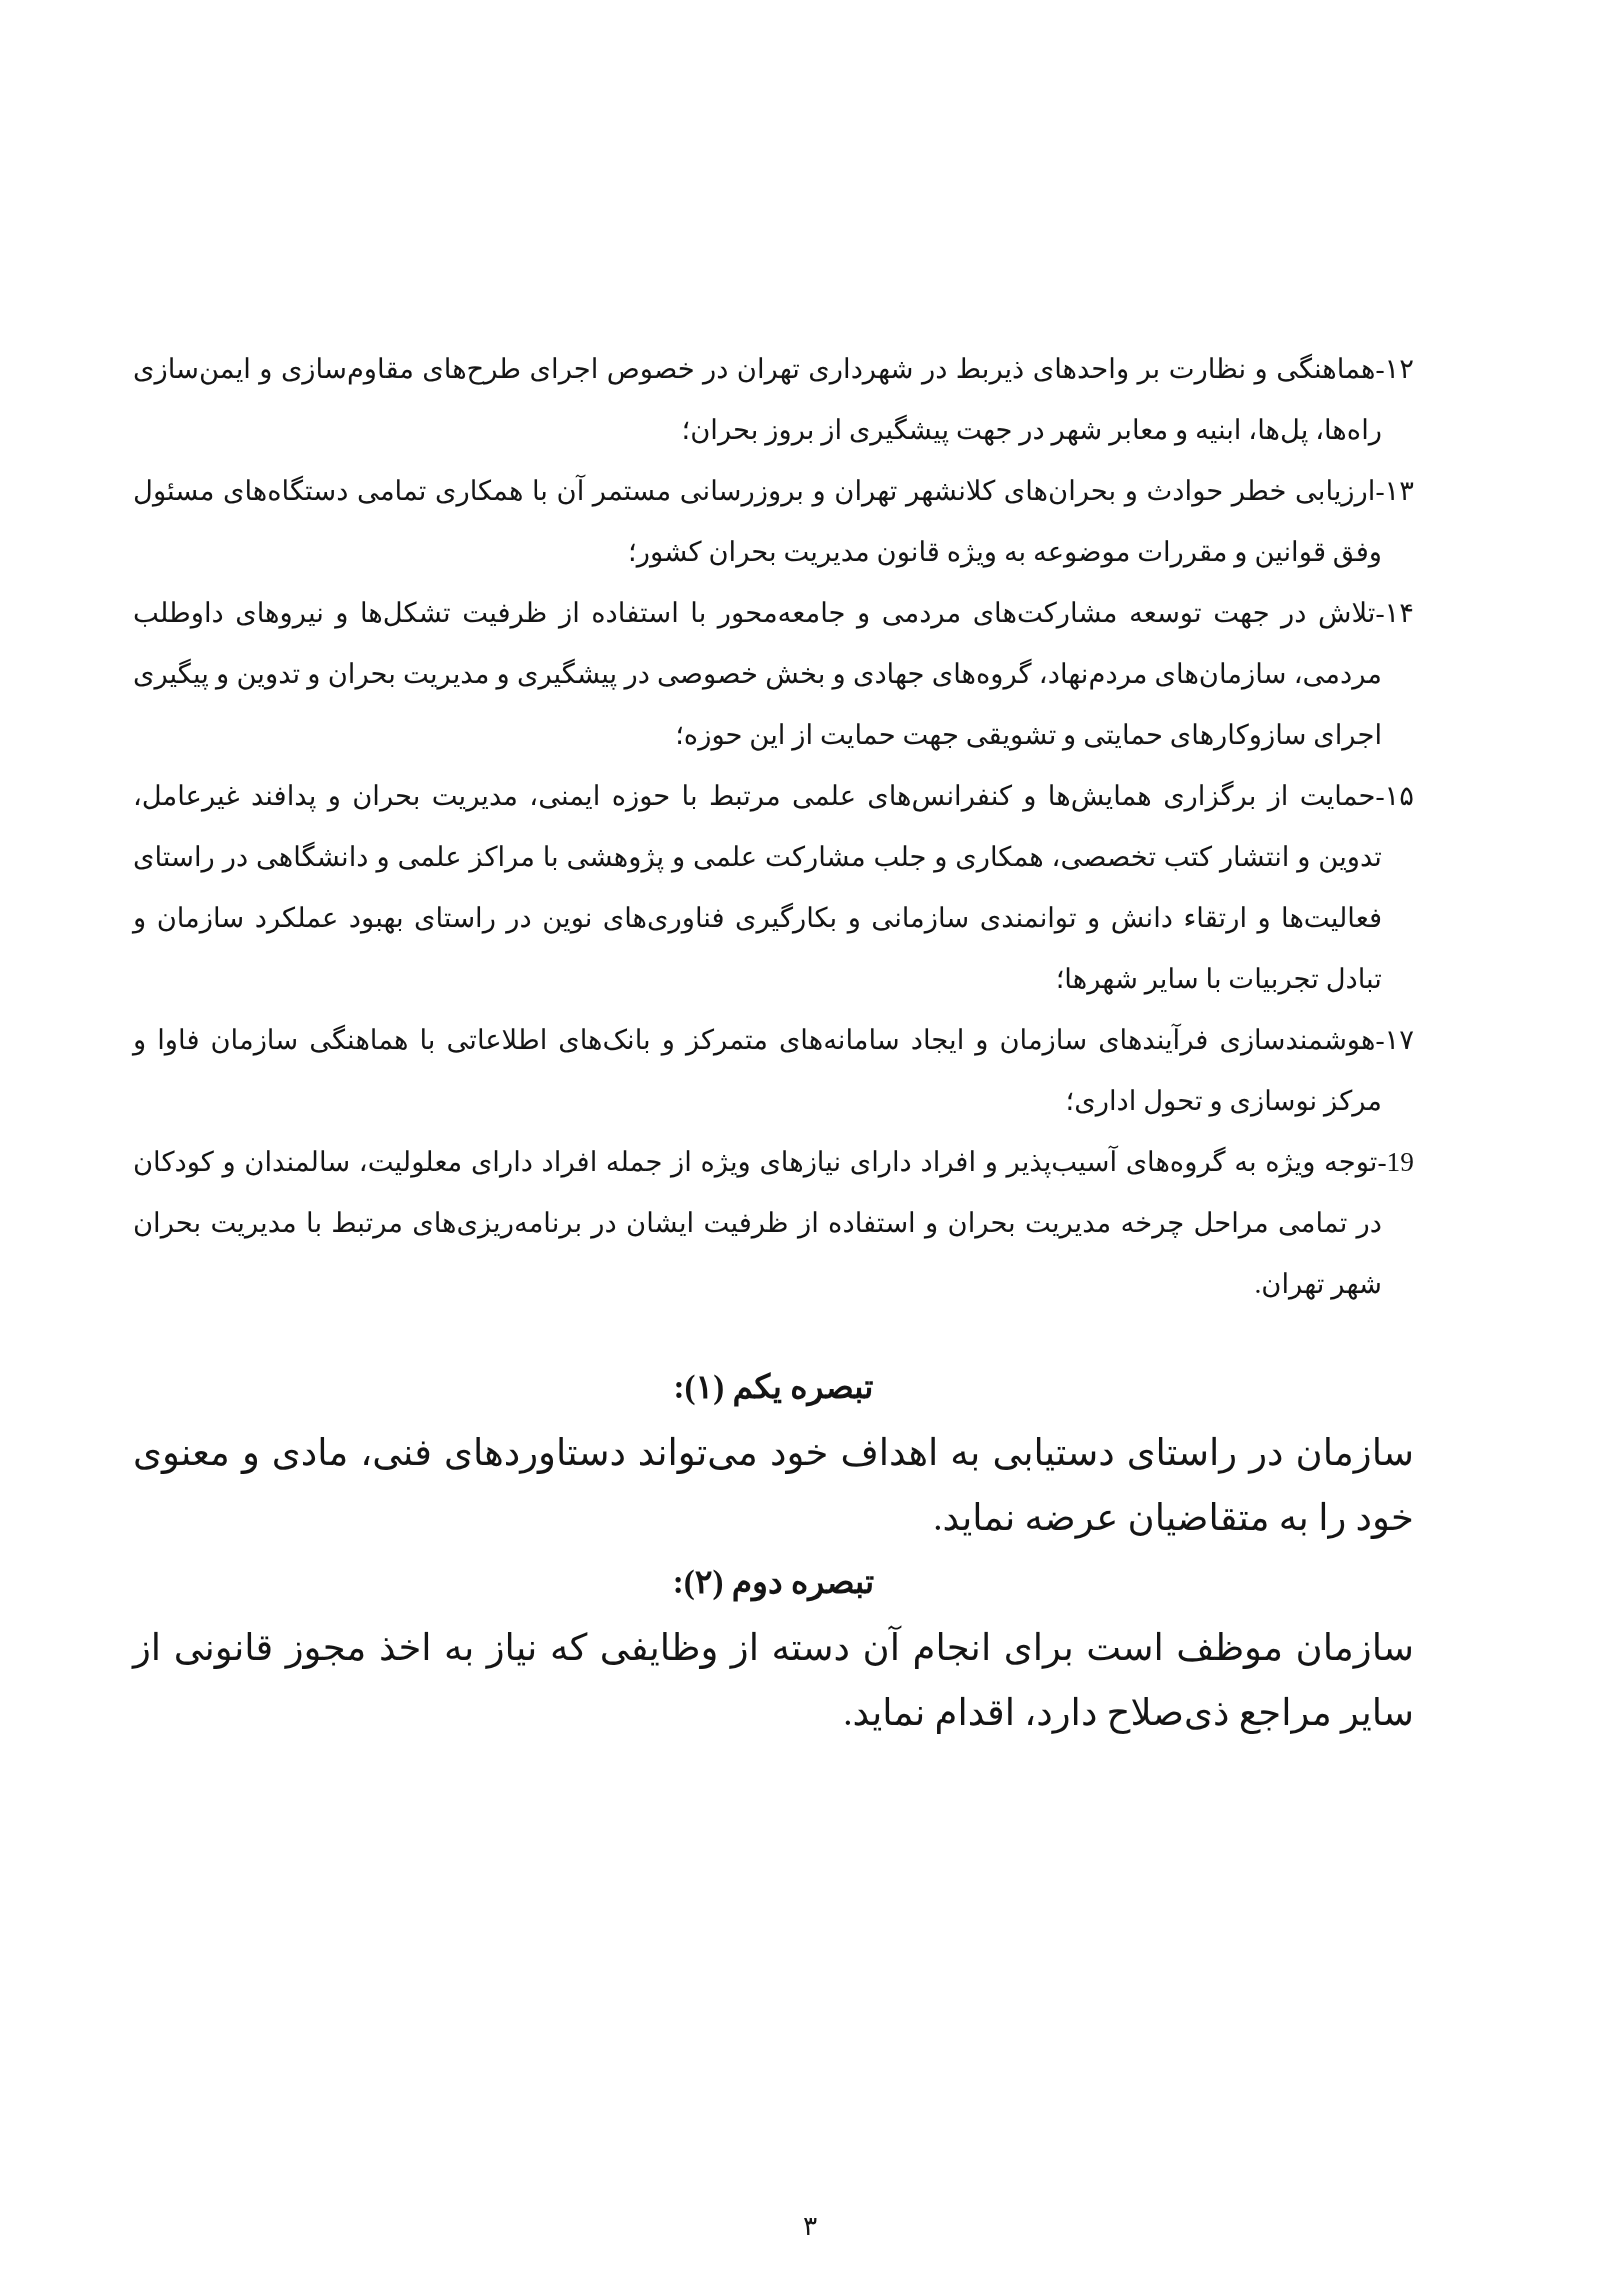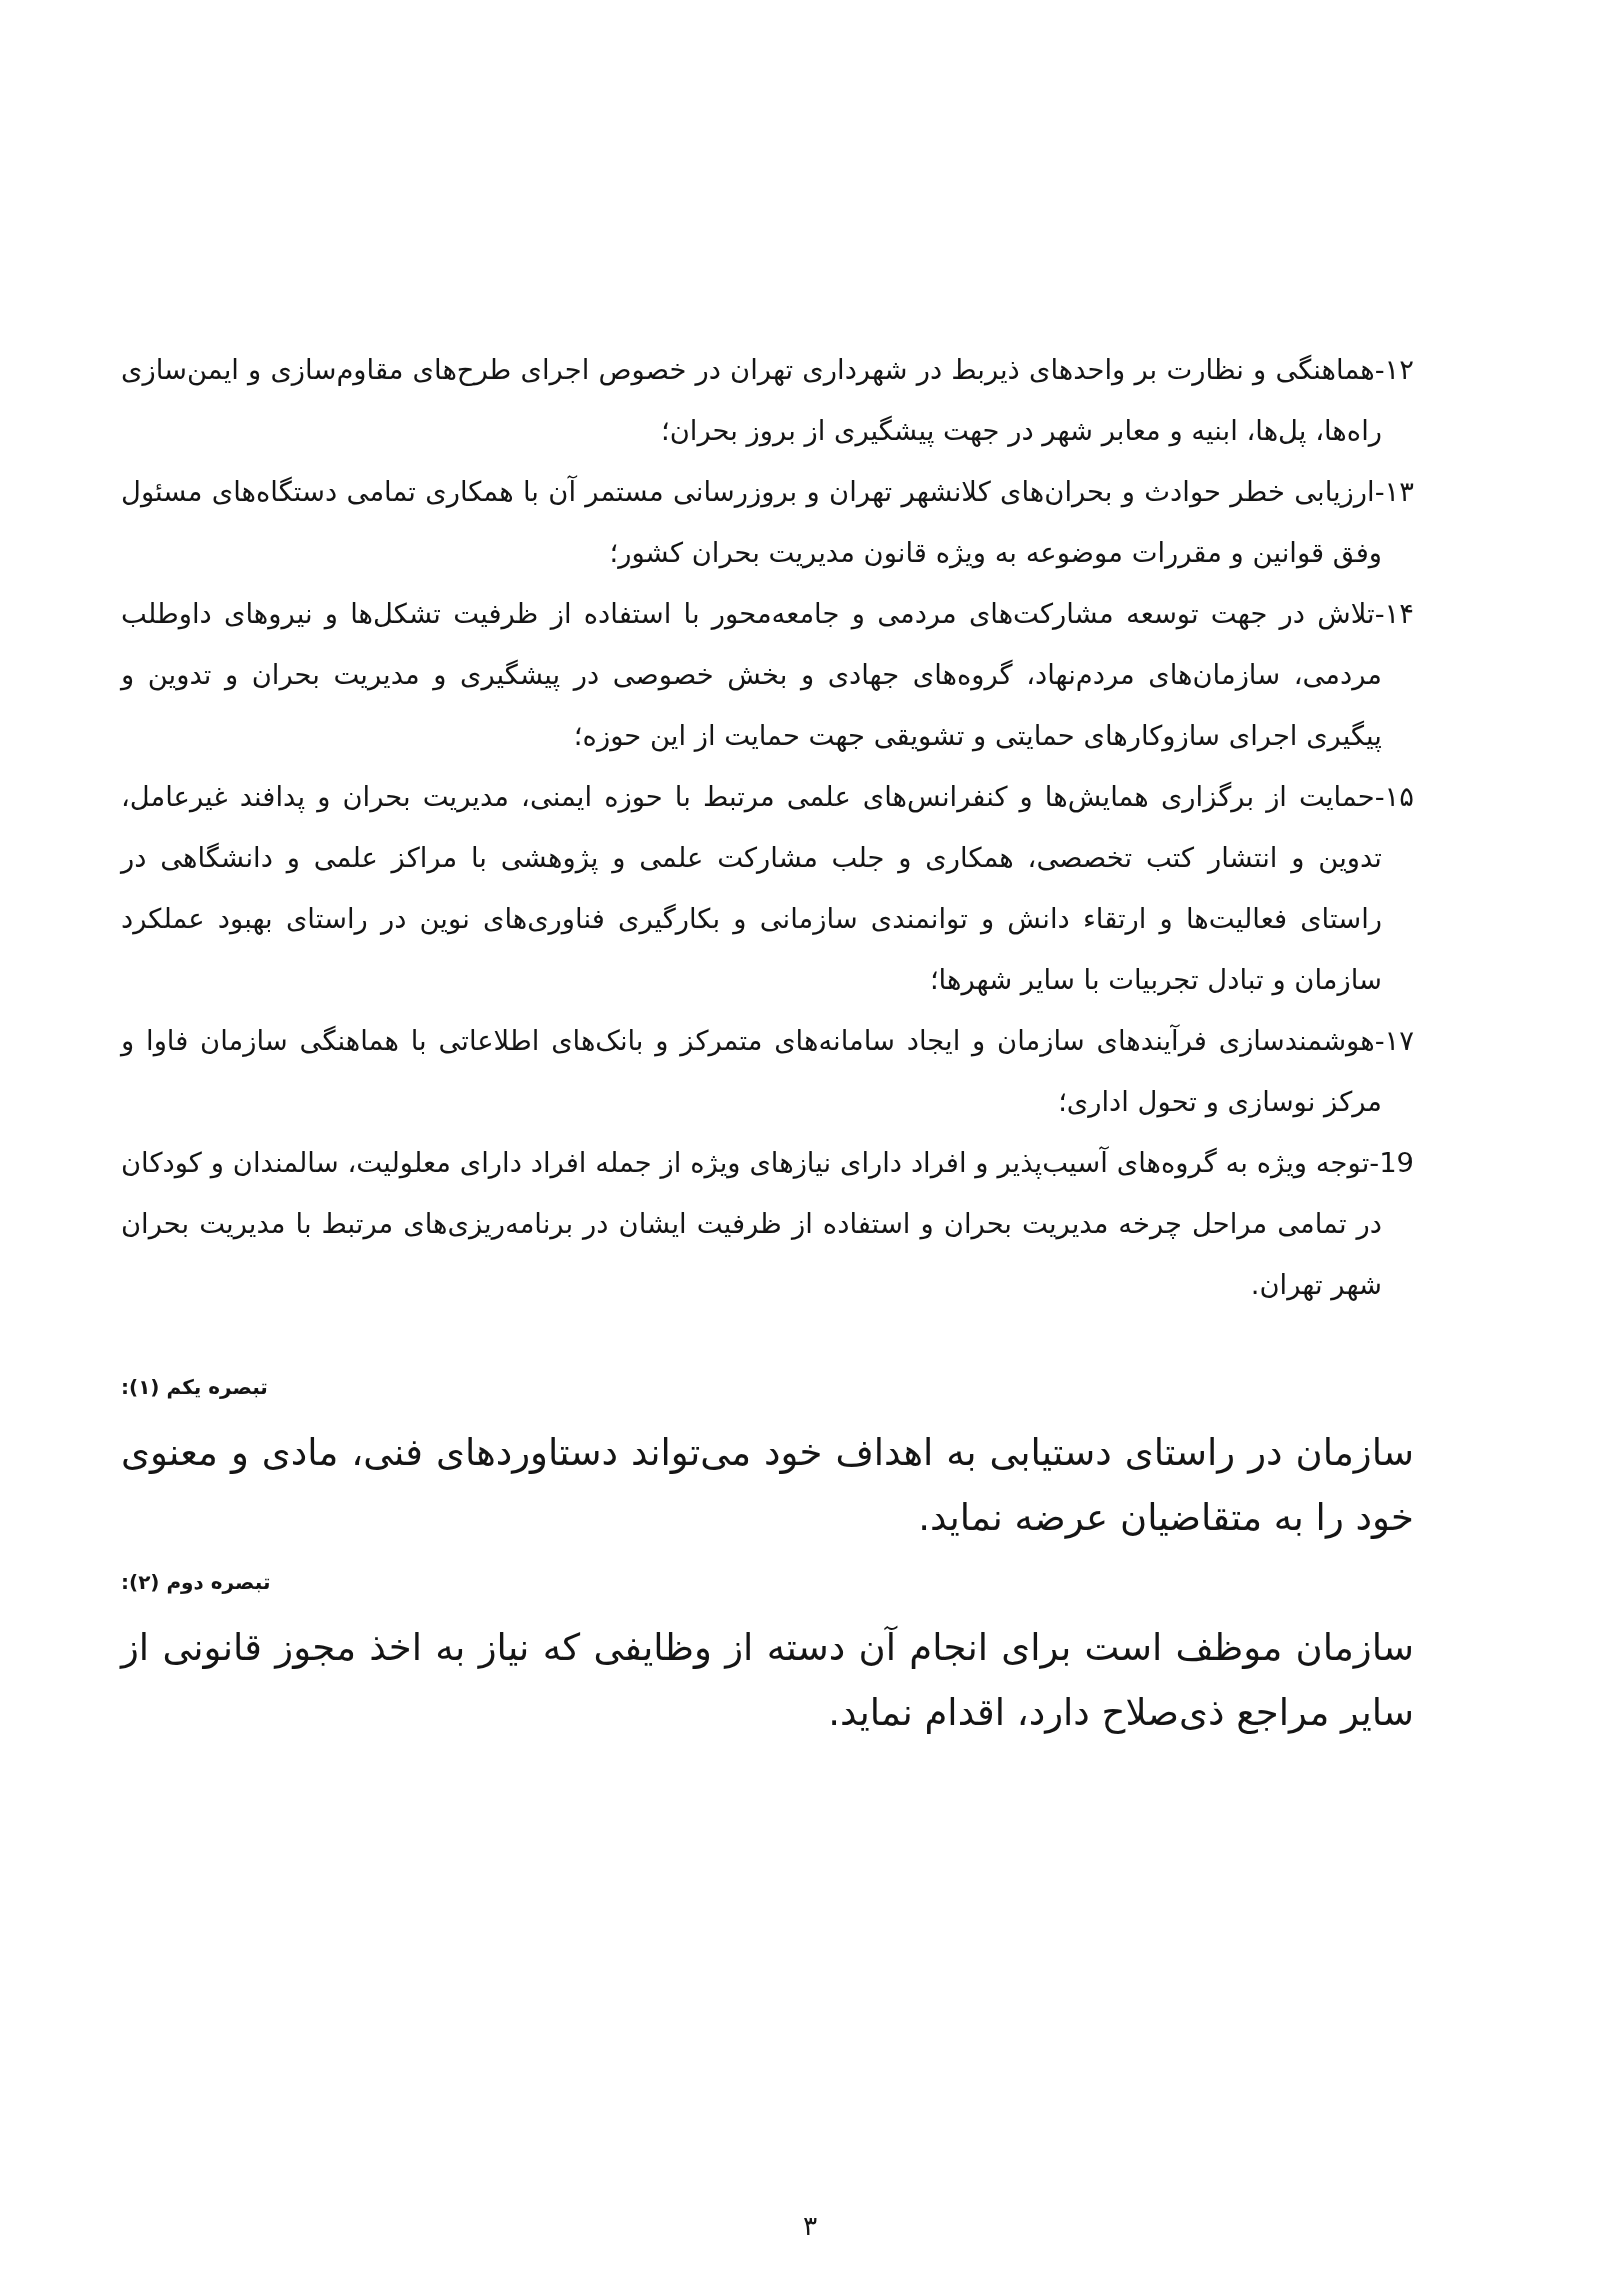--- a/index.html
+++ b/index.html
@@ -13,23 +13,24 @@
     height: 2293px;
     background: #ffffff;
     color: #151515;
     font-family: "DejaVu Sans", sans-serif;
     overflow: hidden;
   }
   .content {
     position: absolute;
     top: 339px;
     right: 206px;
-    left: 121px;
+    left: 133px;
     direction: rtl;
     unicode-bidi: embed;
+    font-family: Liberation Serif, serif;
   }
   .items {
     margin: 0;
     padding: 0;
   }
   .item {
     margin: 0;
     font-size: 27.4px;
     line-height: 61px;
     text-align: justify;
@@ -38,24 +39,24 @@
     padding-right: 32px;
   }
   .note {
     margin: 0;
   }
   .note-first {
     margin-top: 40px;
   }
   .note-heading {
     margin: 0;
-    font-size: 20px;
+    font-size: 33px;
     font-weight: bold;
     line-height: 65px;
-    text-align: left;
+    text-align: center;
   }
   .note-body {
     margin: 0;
     font-size: 37px;
     line-height: 65px;
     text-align: justify;
   }
   .page-number {
     position: absolute;
     top: 2210px;

